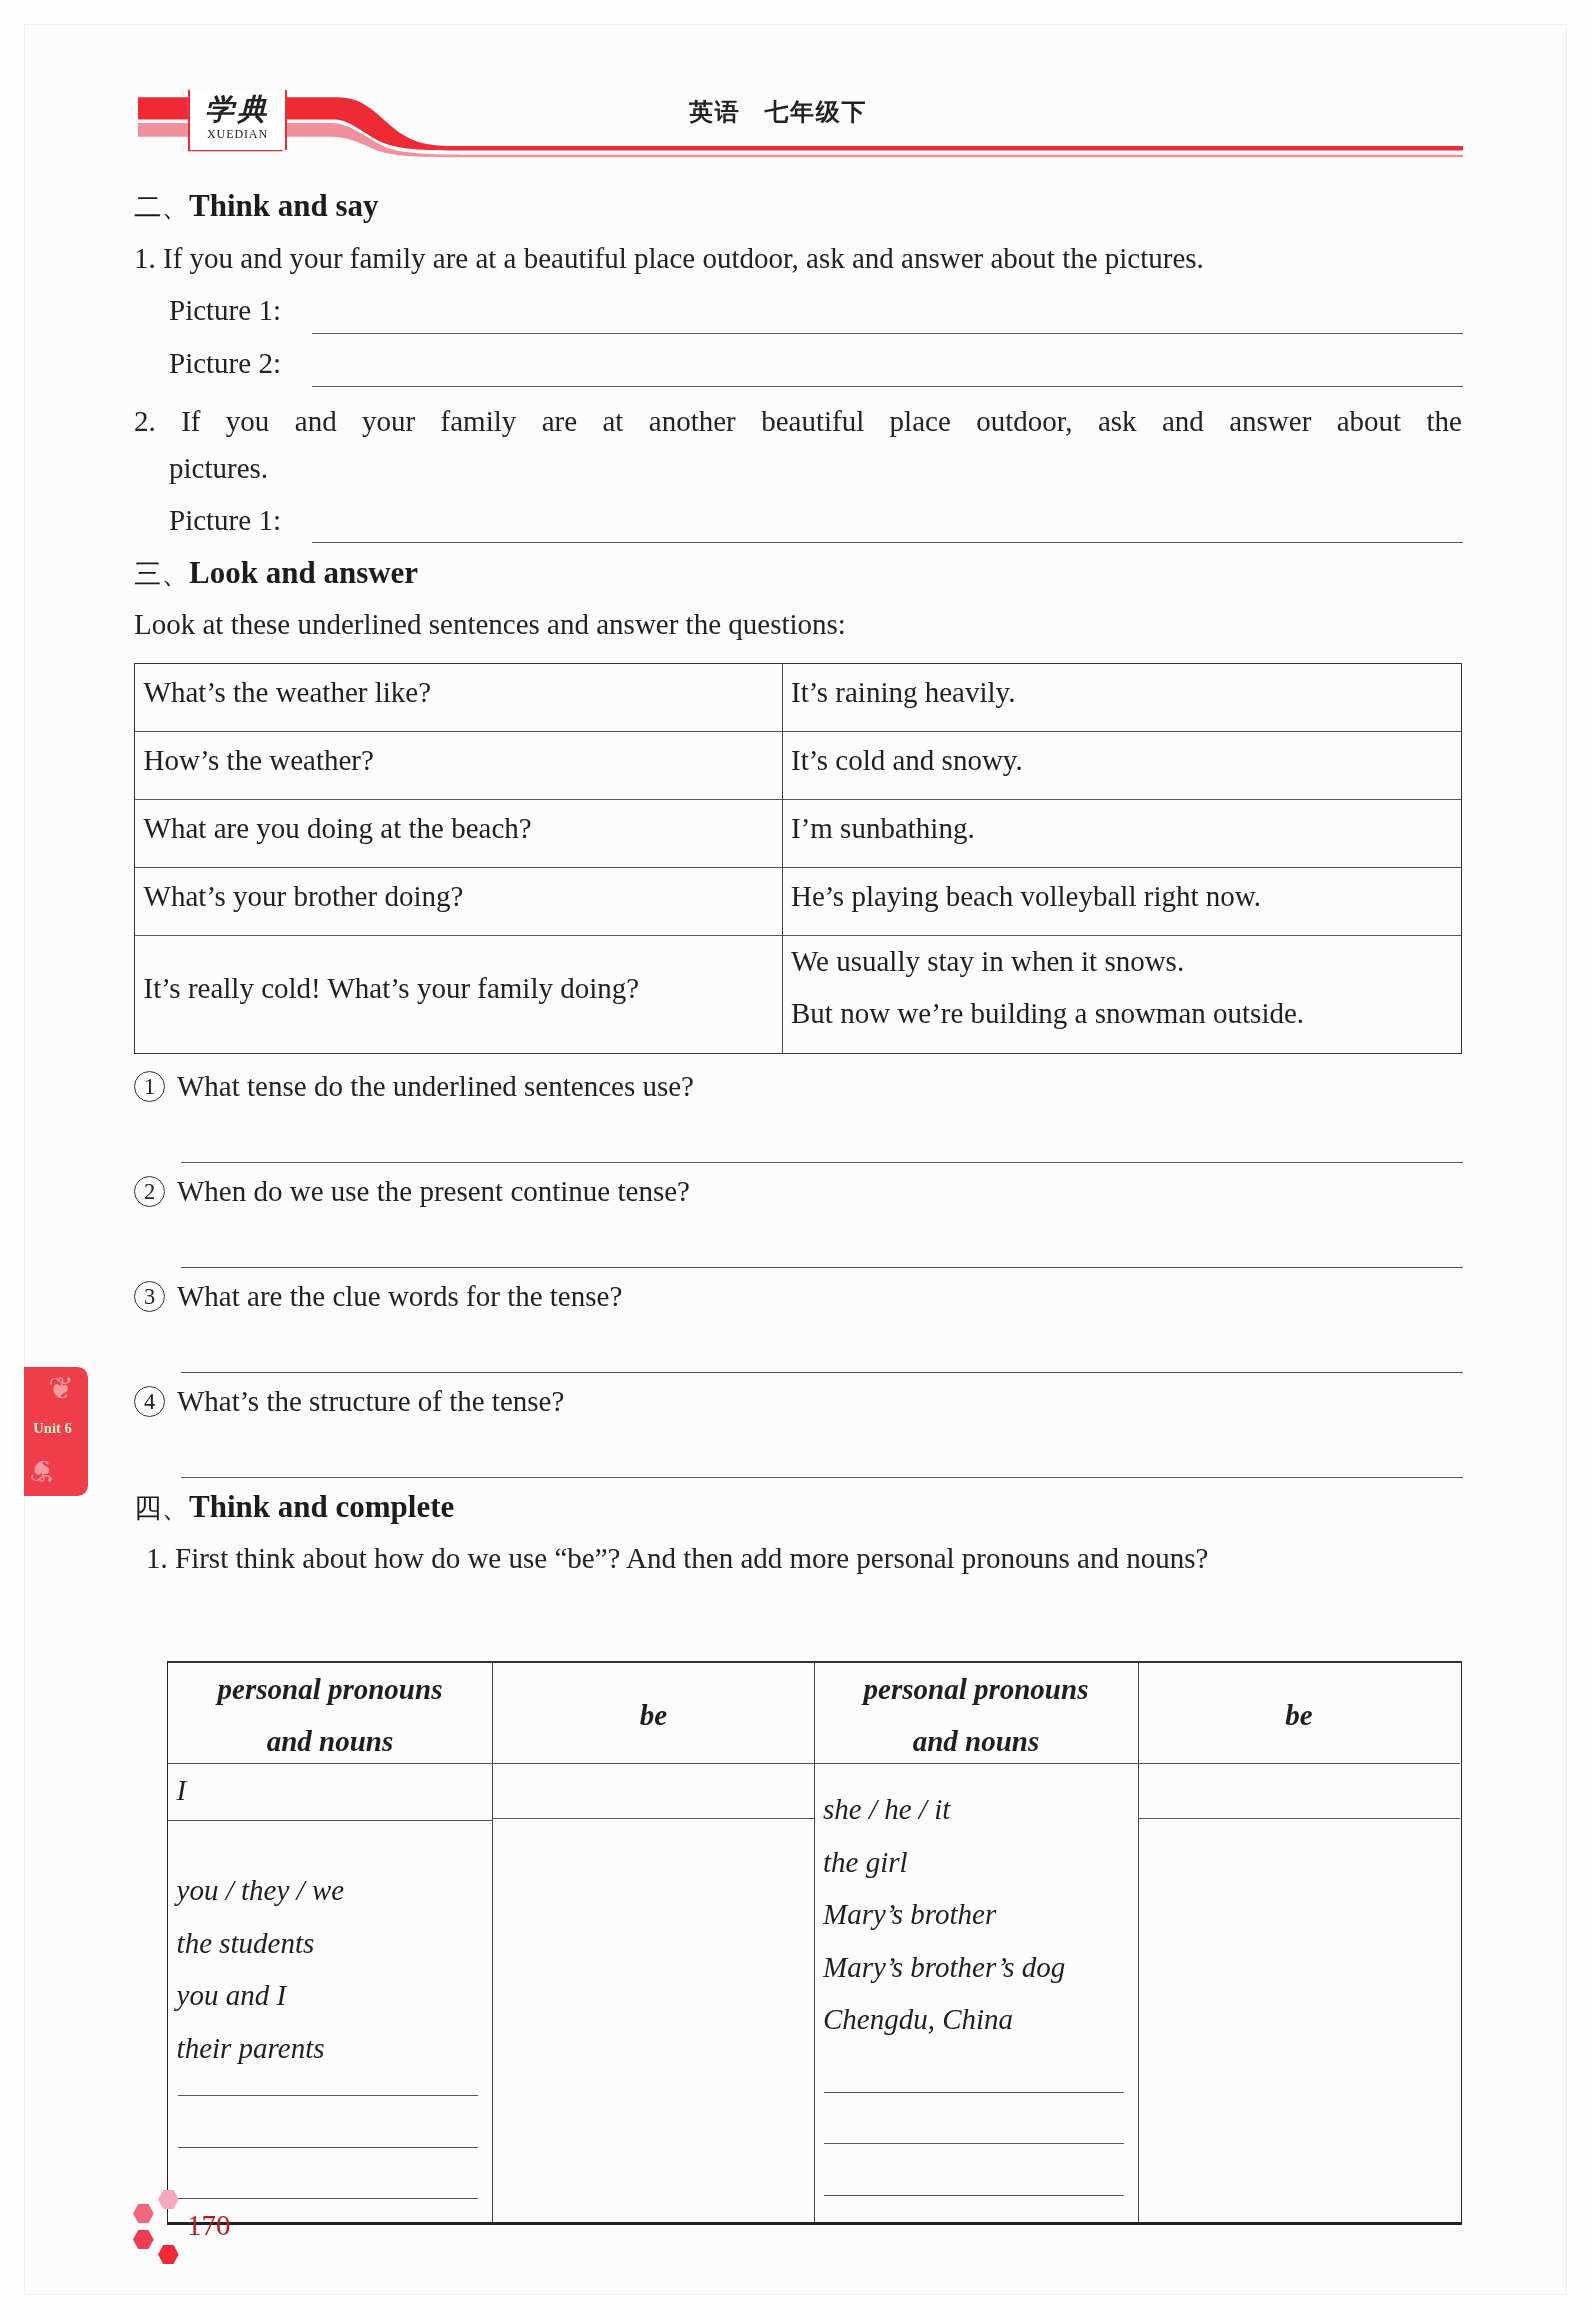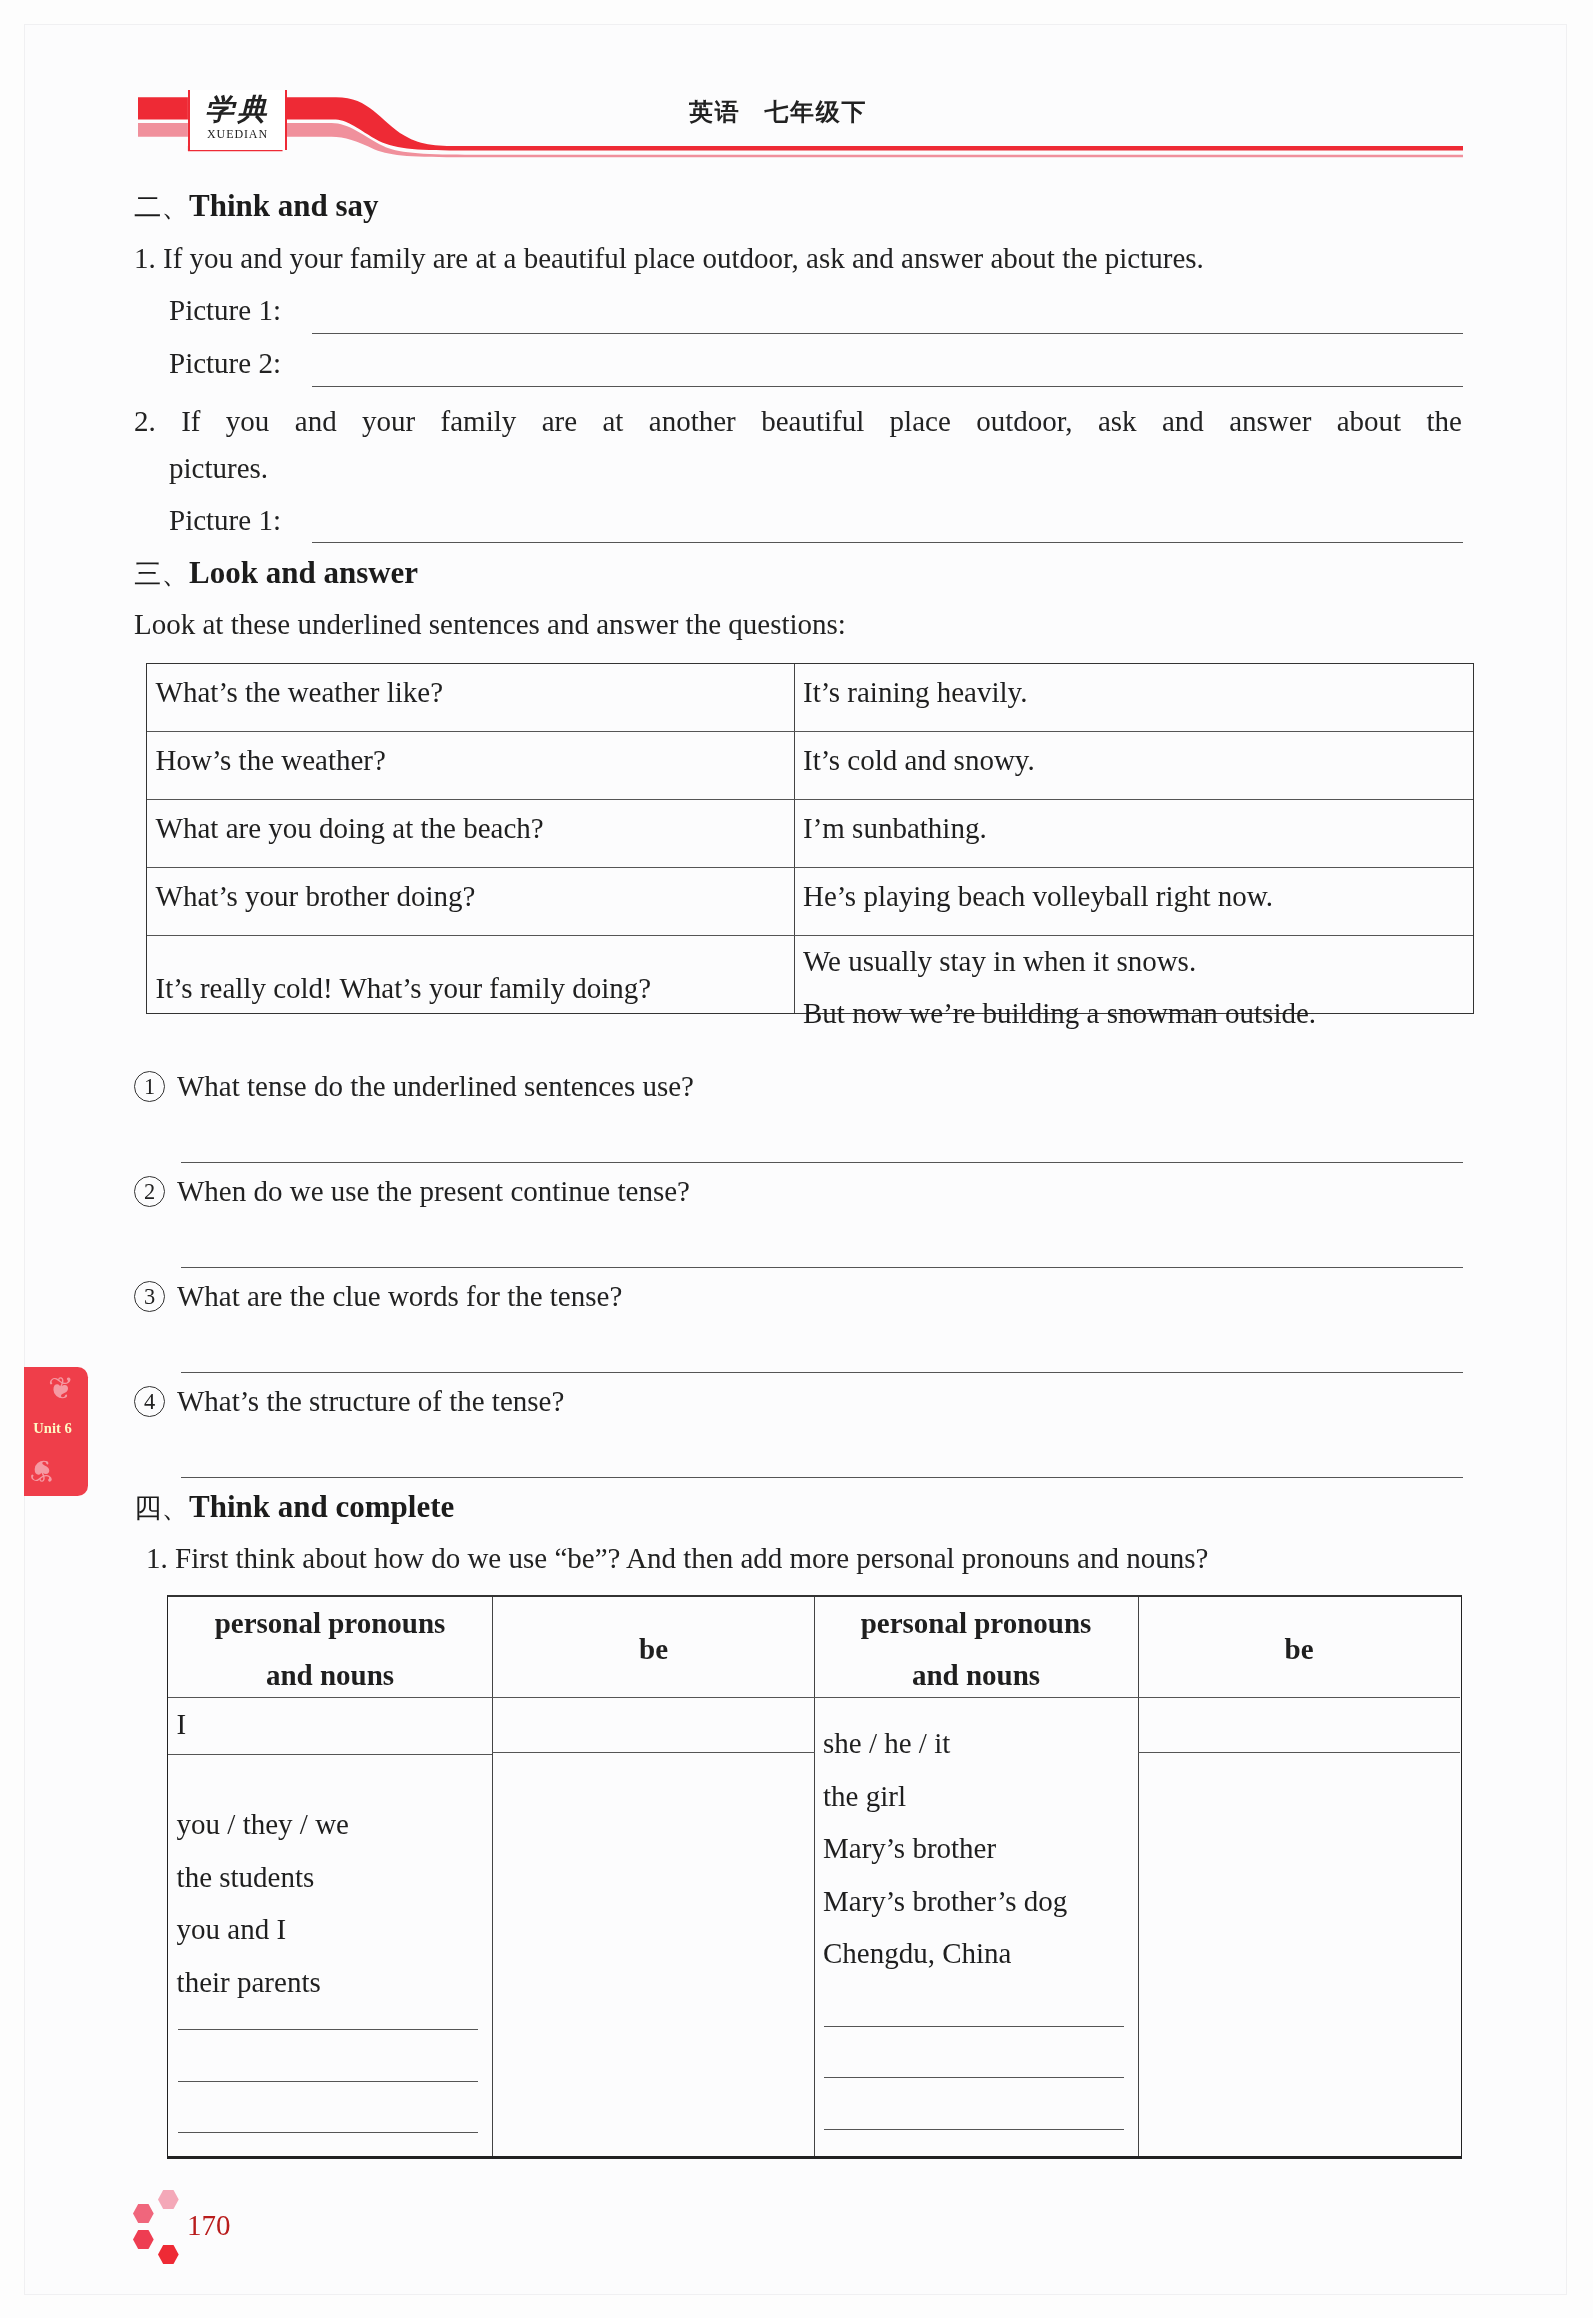--- a/index.html
+++ b/index.html
@@ -26,31 +26,31 @@
   .hdr-title .gap { display:inline-block; width:24px; }
 
   
   .sec-title { font-size:31px; font-weight:bold; color:#1c1c1c; }
   .sec-title .cn { font-family:"DejaVu Sans",sans-serif; font-weight:normal; font-size:27.5px; }
   .body-text { font-size:29px; color:#222; white-space:nowrap; }
   .line { position:absolute; height:0; border-top:1.7px solid #555; }
   .justify { text-align:justify; text-align-last:justify; }
 
   
-  .t1 { position:absolute; left:146px; top:663px; width:1328px; height:351px; border:1.7px solid #333; box-sizing:border-box; }
+  .t1 { position:absolute; left:134px; top:663px; width:1328px; height:391px; border:1.7px solid #333; box-sizing:border-box; }
   .t1-row { position:absolute; left:0; width:100%; border-bottom:1.7px solid #555; box-sizing:border-box; }
   .t1-div { position:absolute; left:647px; top:0; bottom:0; border-left:1.3px solid #444; }
   .t1-cell { position:absolute; font-size:29px; white-space:nowrap; }
   .ul { text-decoration-thickness:1.7px; text-underline-offset:8.6px; text-decoration-color:#555; }
 
   
   .circ { display:inline-block; width:29px; height:29px; border:1.3px solid #333; border-radius:50%; text-align:center; line-height:29px; font-size:22.4px; margin-right:12px; vertical-align:middle; position:relative; top:-2.6px; }
 
   
-  .t2 { position:absolute; left:167px; top:1595px; width:1295px; height:564px; border:1.7px solid #222; border-top:2.6px solid #333; border-bottom:3.4px solid #222; box-sizing:border-box; }
+  .t2 { position:absolute; left:167px; top:1661px; width:1295px; height:564px; border:1.7px solid #222; border-top:2.6px solid #333; border-bottom:3.4px solid #222; box-sizing:border-box;font-style:italic; }
   .t2-vdiv { position:absolute; top:0; bottom:0; border-left:1.3px solid #444; }
   .t2-hline { position:absolute; border-top:1.7px solid #555; }
   .t2-head { position:absolute; text-align:center; font-size:29px; font-weight:bold; line-height:52px; }
   .t2-text { position:absolute; font-size:29px; line-height:53px; white-space:nowrap; }
   .t2-blank { position:absolute; border-top:1.7px solid #555; }
 
   
   .side-tab { position:absolute; left:24px; top:1367px; width:64px; height:129px; background:#ef3e4a; border-radius:0 10.3px 10.3px 0; }
   .side-tab-label { position:absolute; left:0; width:57px; top:53px; text-align:center; color:#fef9c3; font-size:14.6px; font-weight:bold; }
   .wing { position:absolute; color:#f59aa3; font-size:31px; font-family:"DejaVu Sans",sans-serif; }

